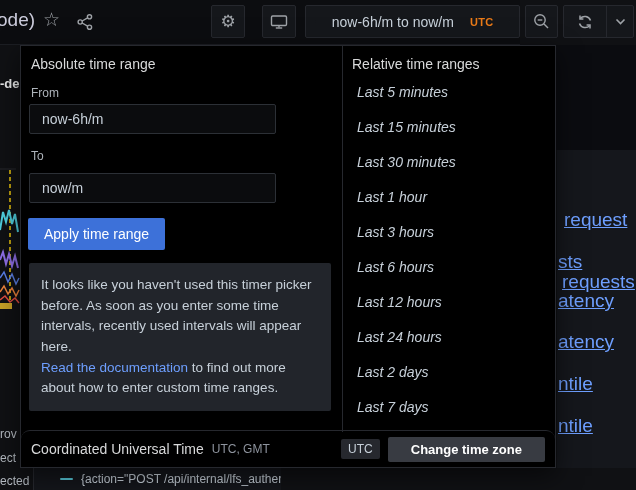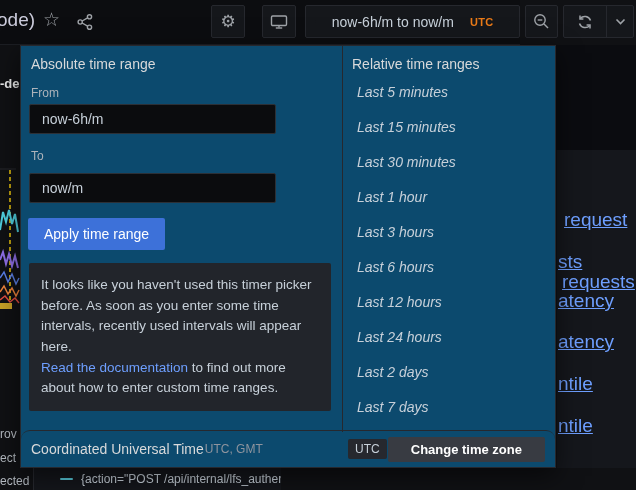--- a/index.html
+++ b/index.html
@@ -43,21 +43,21 @@
   
   .bg-right-top{position:absolute;left:556px;top:45px;width:80px;height:105px;background:#0b0c10;}
   .bg-right-panel{position:absolute;left:557px;top:150px;width:79px;height:318px;background:#15171c;}
   .legend-frag{
     position:absolute;color:#6e9fff;font-size:19px;text-decoration:underline;
     white-space:nowrap;cursor:pointer;
   }
   
   .dropdown{
     position:absolute;left:20px;top:45px;width:536px;height:423px;box-sizing:border-box;
-    background:#0c4a6e;border:1px solid #26282e;box-shadow:0 8px 24px rgba(0,0,0,.55);
+    background:#000000;border:1px solid #26282e;box-shadow:0 8px 24px rgba(0,0,0,.55);
   }
   .abs-heading{position:absolute;left:10px;top:10px;font-size:14px;font-weight:500;color:#d8d9da;}
   .fld-label{position:absolute;left:10px;font-size:12px;color:#adb3ba;}
   .lbl-from{top:40px;} .lbl-to{top:103px;}
   .time-input{
     position:absolute;left:8px;width:247px;height:30px;box-sizing:border-box;
     background:#0b0c0e;border:1px solid #2c3036;border-radius:2px;
     color:#c7d0d9;font-size:14px;padding:0 12px;font-family:"Liberation Sans",sans-serif;outline:none;
   }
   .inp-from{top:58px;} .inp-to{top:127px;}
@@ -72,21 +72,21 @@
     color:#c7d0d9;font-size:13.5px;line-height:1.53;
   }
   .info-box a{color:#6e9fff;text-decoration:none;cursor:pointer;}
   .v-divider{position:absolute;left:321px;top:0;width:1px;height:386px;background:#26282e;}
   .rel-section{position:absolute;left:322px;top:0;width:213px;}
   .rel-heading{position:absolute;left:9px;top:10px;font-size:14px;font-weight:500;color:#d8d9da;white-space:nowrap;}
   .rel-list{position:absolute;left:0;top:28px;width:213px;}
   .rel-item{height:35px;display:flex;align-items:center;padding-left:14px;font-size:14px;color:#c7d0d9;cursor:pointer;font-style:italic;}
   .dd-footer{
     position:absolute;left:0;bottom:0;width:100%;height:37px;box-sizing:border-box;
-    border-top:1px solid #26282e;display:flex;align-items:center;padding:0 10px;gap:1px;border-radius:9px;
+    border-top:1px solid #26282e;display:flex;align-items:center;padding:0 10px;gap:8px;border-radius:9px;
   }
   .tz-name{font-size:14px;color:#d8d9da;white-space:nowrap;}
   .tz-detail{font-size:12px;color:#8e949e;white-space:nowrap;}
   .dd-footer .spacer{flex:1;}
   .tz-badge{background:#26282e;border-radius:2px;padding:3px 7px;font-size:12px;color:#c7d0d9;}
   .tz-change-btn{
     background:#383b42;border:none;border-radius:2px;padding:5px 23px;
     color:#ffffff;font-size:13px;font-weight:600;font-family:"Liberation Sans",sans-serif;cursor:pointer;white-space:nowrap;
   }
   svg{display:block;}

